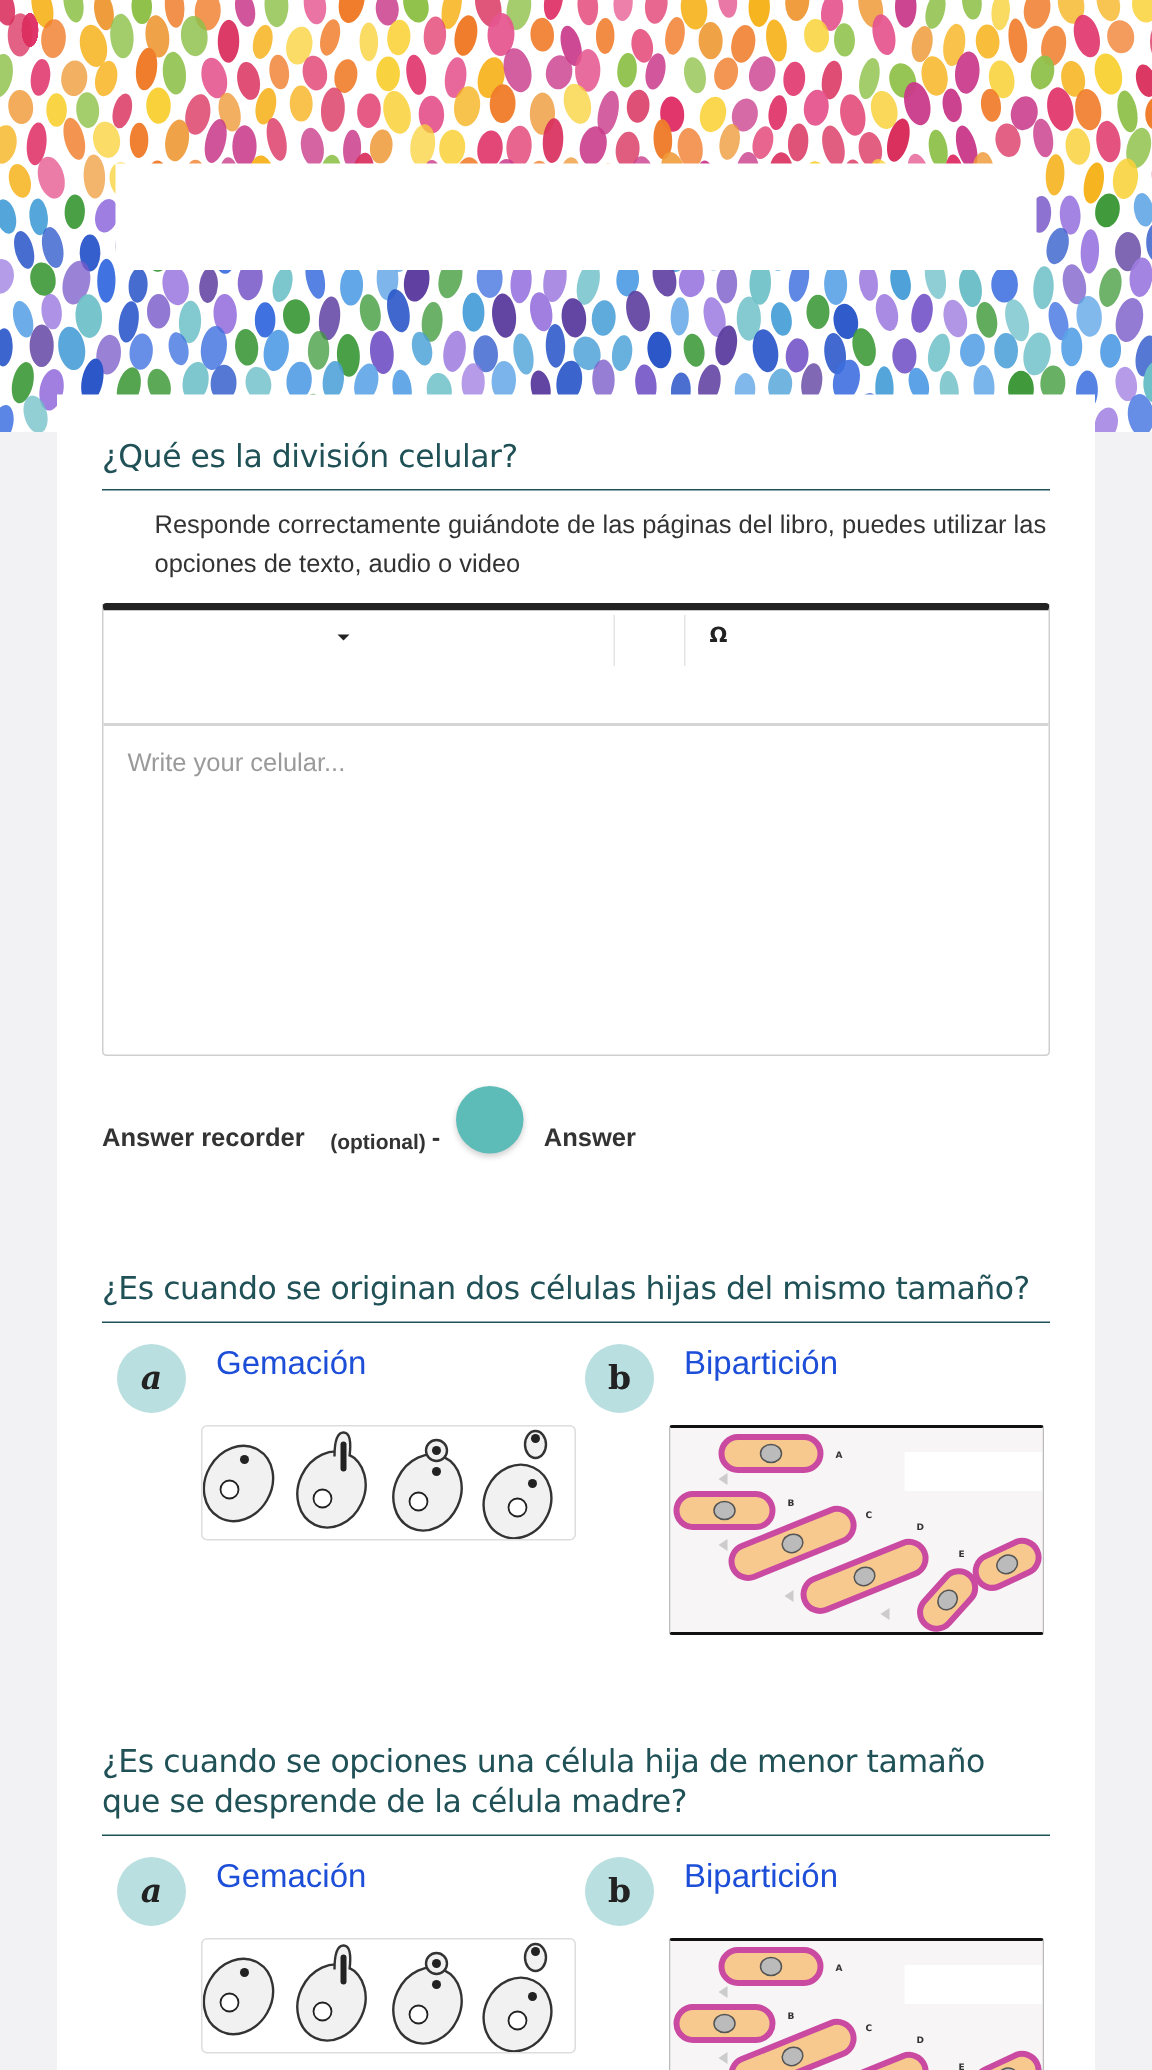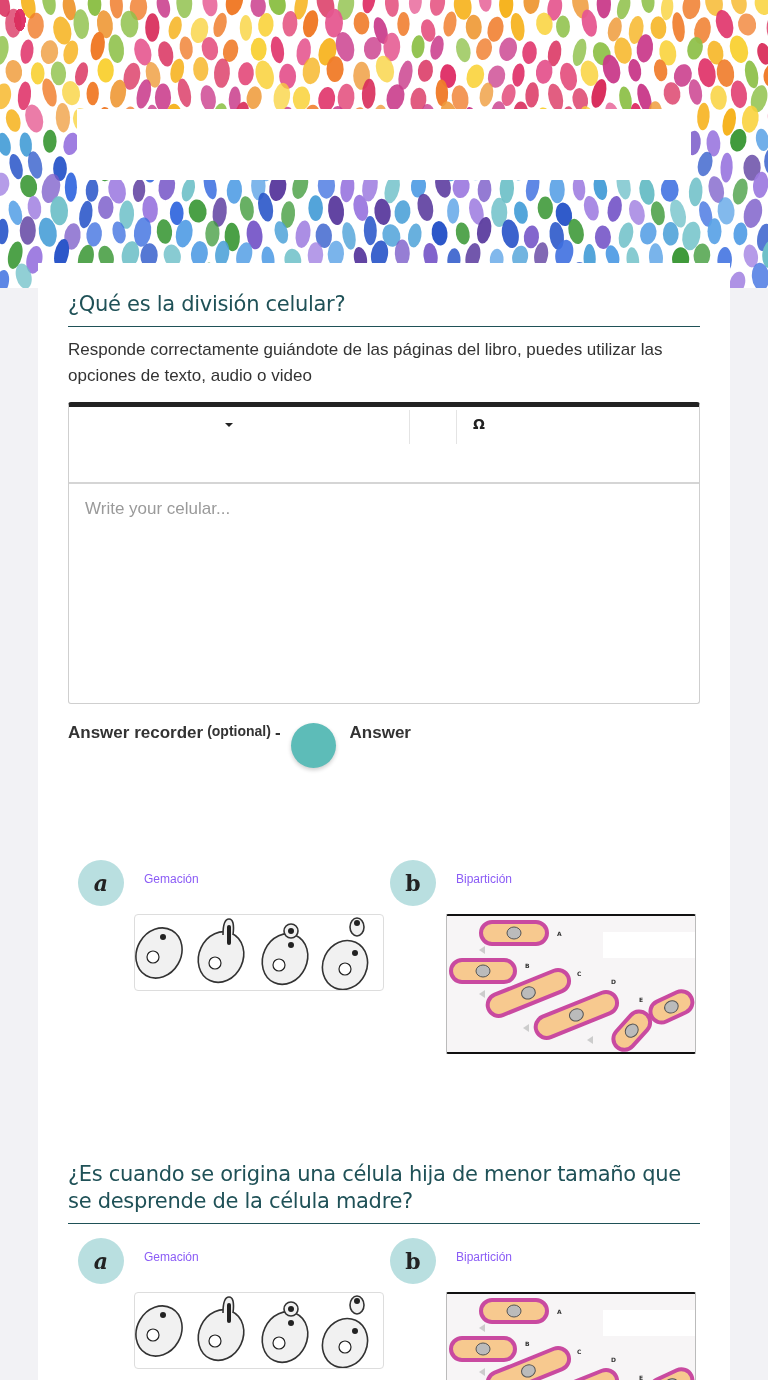--- a/index.html
+++ b/index.html
@@ -20,48 +20,48 @@
 
   
   .card {
     position: absolute; left: 38px; top: 263px; width: 692px; height: 1117px; background: #fff;
   }
   .q { position: absolute; left: 30px; width: 632px; }
   .q-title {
     font-family: "DejaVu Sans", sans-serif; font-size: 21px; color: #1f5157; letter-spacing: -0.3px;
     padding-bottom: 8px; border-bottom: 1.5px solid #1f5157; line-height: 27px;
   }
-  .q-desc { font-size: 17px; color: #333; line-height: 26px; margin-top: 10px; }
+  .q-desc { font-size: 17px; color: #333; line-height: 26px; margin-top: 10px; margin-left: 35px; }
 
   .editor {
     margin-top: 13px; border: 1px solid #cfcfcf; border-top: 5px solid #222; border-radius: 3px;
     height: 302px; position: relative; background: #fff;
   }
   .editor-toolbar { height: 77px; position: relative; border-bottom: 2px solid #d5d5d5; }
   .tb-dropdown { position: absolute; left: 0; top: 0; width: 340px; height: 36px; }
   .tb-caret { position: absolute; left: 156px; top: 16px; width: 0; height: 0;
     border-left: 4px solid transparent; border-right: 4px solid transparent; border-top: 4px solid #222; }
   .tb-sep { position: absolute; top: 3px; width: 1px; height: 34px; background: #e4e4e4; }
   .tb-omega { position: absolute; left: 404px; top: 9px; font-size: 14px; font-weight: bold; color: #222; font-family: "DejaVu Sans", sans-serif; }
   .editor-area { position: absolute; left: 16px; top: 92px; font-size: 17px; color: #9a9a9a; }
 
-  .recorder { position: absolute; left: 30px; top: 460px; height: 46px; display: flex; align-items: flex-start; }
+  .recorder { position: absolute; left: 30px; top: 460px; height: 46px; display: flex; align-items: flex-end; }
   .rec-label { font-size: 17px; font-weight: bold; color: #333; }
-  .rec-opt { font-size: 14px; font-weight: bold; color: #333; margin-left: 4px; }
+  .rec-opt { font-size: 14px; font-weight: bold; color: #333; margin-left: 17px; }
   .rec-dash { font-size: 17px; font-weight: bold; margin-left: 4px; }
   .rec-btn { width: 45px; height: 45px; border-radius: 50%; background: #5dbcb8; margin-left: 10px;
     box-shadow: 0 2px 4px rgba(0,0,0,0.2); cursor: pointer; }
   .rec-voice { font-size: 17px; font-weight: bold; color: #333; margin-left: 14px; }
 
   .options { position: relative; margin-top: 14px; height: 200px; }
   .opt { position: absolute; top: 0; }
   .opt-badge { position: absolute; left: 0; top: 0; width: 46px; height: 46px; border-radius: 50%;
     background: #b9dfe0; display: flex; align-items: center; justify-content: center;
     font-family: "DejaVu Serif", serif; font-size: 22px; font-weight: bold; color: #222; font-style: italic; }
-  .opt-label { position: absolute; left: 66px; top: 12px; font-size: 12px; color: #8b5cf6; white-space: nowrap; }
+  .opt-label { position: absolute; left: 66px; top: 0; font-size: 22px; color: #1d4ed8; white-space: nowrap; }
   .opt-img { position: absolute; left: 56px; top: 54px; border: 1px solid #ddd; border-radius: 4px; background: #fff; overflow: hidden; }
   .opt-img.bip { border: 1px solid #bbb; border-top: 2px solid #111; border-bottom: 2px solid #111; border-radius: 2px; background: #f7f5f6; }
 </style>
 </head>
 <body>
 
 <div class="banner">
   <svg width="768" height="288" id="wc">
       <ellipse cx="2.942489711934156" cy="4.486316872427984" rx="6.73193158436214" ry="12.77283950617284" fill="#d92e5c" opacity="0.8765957218792867" transform="rotate(-12.643261316872428 2.942489711934156 4.486316872427984)"></ellipse>
       <ellipse cx="28.273225308641976" cy="4.715363511659808" rx="6.853317901234568" ry="14.125017146776406" fill="#f6b21c" opacity="0.9143604252400549" transform="rotate(-12.702546296296298 28.273225308641976 4.715363511659808)"></ellipse>
@@ -533,20 +533,21 @@
 
   <div class="recorder">
     <span class="rec-label">Answer recorder</span>
     <span class="rec-opt">(optional)</span>
     <span class="rec-dash">-</span>
     <span class="rec-btn"></span>
     <span class="rec-voice">Answer</span>
   </div>
 
   <div class="q" style="top:583px;">
+    <div class="q-title">¿Es cuando se originan dos células hijas del mismo tamaño?</div>
     <div class="options">
       <div class="opt" style="left:10px;">
         <div class="opt-badge">a</div>
         <div class="opt-label">Gemación</div>
         <div class="opt-img" style="width:250px;height:77px;">
           <svg width="250" height="77" class="yeast">
     <g fill="#f1f1f1" stroke="#333" stroke-width="1.6">
       <ellipse cx="24" cy="38" rx="22" ry="26" transform="rotate(30 24 38)"></ellipse>
       <ellipse cx="86" cy="42" rx="22" ry="26" transform="rotate(25 86 42)"></ellipse>
       <path d="M88 20 q0 -16 6 -16 q6 0 4 16"></path>
@@ -621,21 +622,21 @@
       <path d="M76 112 l6 -4 l0 8 z"></path>
                 <path d="M140 124 l6 -4 l0 8 z"></path>
     </g>
             </svg>
         </div>
       </div>
     </div>
   </div>
 
   <div class="q" style="top:898px;">
-    <div class="q-title">¿Es cuando se origina una célula hija de menor tamaño que se desprende de la célula madre?</div>
+    <div class="q-title">¿Es cuando se opciones una célula hija de menor tamaño que se desprende de la célula madre?</div>
     <div class="options">
       <div class="opt" style="left:10px;">
         <div class="opt-badge">a</div>
         <div class="opt-label">Gemación</div>
         <div class="opt-img" style="width:250px;height:77px;">
           <svg width="250" height="77" class="yeast">
     <g fill="#f1f1f1" stroke="#333" stroke-width="1.6">
       <ellipse cx="24" cy="38" rx="22" ry="26" transform="rotate(30 24 38)"></ellipse>
       <ellipse cx="86" cy="42" rx="22" ry="26" transform="rotate(25 86 42)"></ellipse>
       <path d="M88 20 q0 -16 6 -16 q6 0 4 16"></path>

